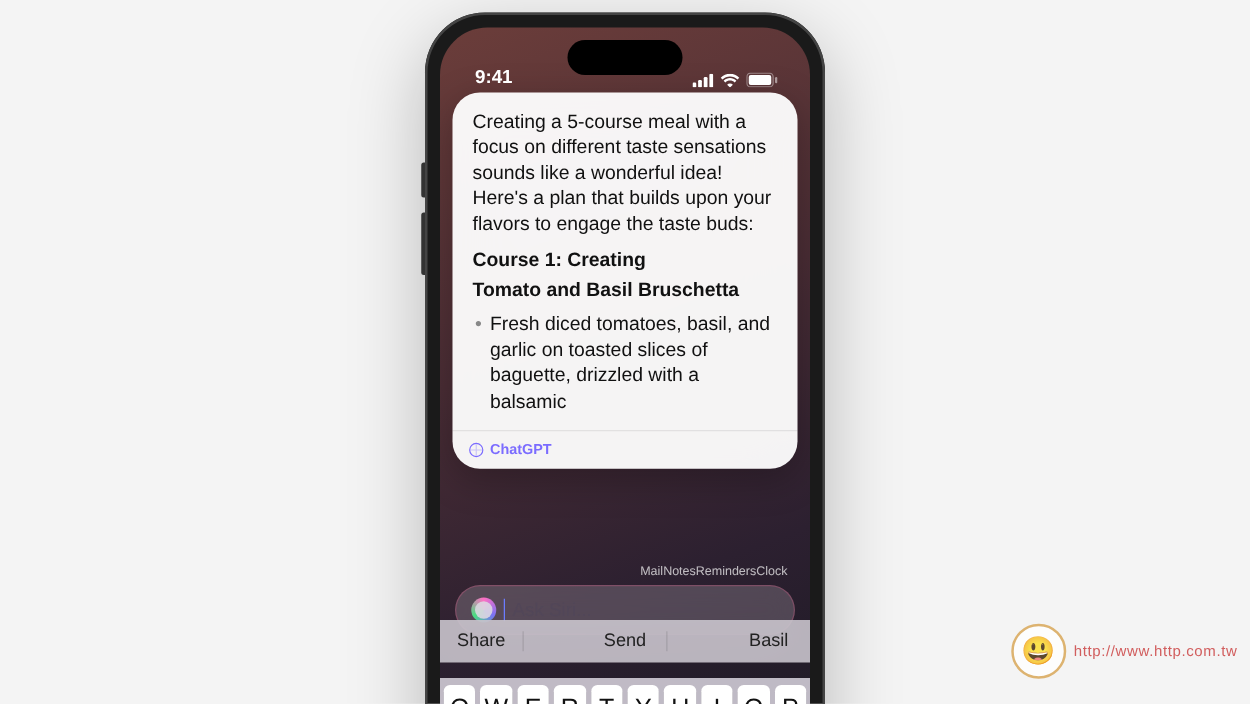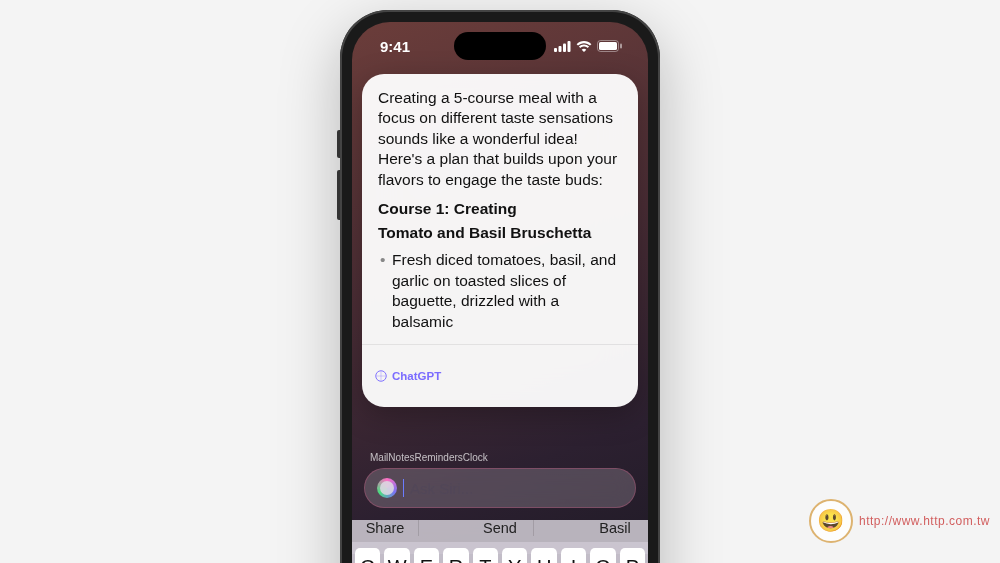--- a/index.html
+++ b/index.html
@@ -57,21 +57,21 @@
     border-radius: 16px;
     z-index: 50;
   }
 
   
   .statusbar {
     position: absolute;
     top: 0; left: 0; right: 0;
     height: 48px;
     display: flex;
-    align-items: center;
+    align-items: flex-end;
     justify-content: space-between;
     padding: 0 26px 0 28px;
     color: #fff;
     font-size: 15px;
     font-weight: 600;
     z-index: 40;
   }
   .status-icons { display: flex; align-items: center; gap: 5px; }
 
   
@@ -92,39 +92,39 @@
   .card .h1 { font-weight: 700; font-size: 15.5px; margin-bottom: 6px; }
   .card .h2 { font-weight: 700; font-size: 15.5px; margin-bottom: 8px; }
   .card ul { list-style: none; padding-left: 14px; }
   .card ul li { position: relative; font-size: 15.5px; line-height: 1.32; }
   .card ul li::before {
     content: "•"; position: absolute; left: -12px; color: #888;
   }
   .card-footer {
     border-top: 1px solid rgba(0,0,0,.08);
     margin: 12px -16px -10px;
-    padding: 24px 12px;
+    padding: 8px 12px;
     font-size: 11.5px;
     color: #888;
     display: flex;
     align-items: center;
     gap: 4px;
   }
   .gpt-badge {
     width: 14px; height: 14px; display:inline-block;
   }
   .gpt-name { color: #7b6cff; font-weight: 600; }
 
   
   .dock-labels {
     position: absolute;
     bottom: 175px;
     left: 0; right: 0;
     display: flex;
-    justify-content: flex-start;
+    justify-content: flex-end;
     padding: 0 18px;
     color: rgba(255,255,255,.7);
     font-size: 10px;
     z-index: 10;
   }
 
   
   .siri-input {
     position: absolute;
     bottom: 130px;
@@ -149,30 +149,30 @@
   .siri-orb::after{
     content:""; position:absolute; inset:3px; border-radius:50%;
     background: rgba(220,215,225,.9);
   }
   .siri-cursor { width:1px; height:18px; background:#6b7cff; }
   .siri-placeholder { color: rgba(80,70,90,.6); font-size: 15px; }
 
   
   .suggestions {
     position: absolute;
-    bottom: 84px;
+    bottom: 108px;
     left: 0; right: 0;
     display: flex;
     color: #222;
     font-size: 14.5px;
     z-index: 20;
     background: rgba(210,206,214,.85);
     backdrop-filter: blur(20px);
     height: 34px;
-    align-items: flex-start;
+    align-items: center;
   }
   .suggestions div {
     flex: 1;
     text-align: center;
   }
   .suggestions div + div { border-left: 1px solid rgba(0,0,0,.12); padding-left: 48px; }
 
   
   .keyboard {
     position: absolute;

